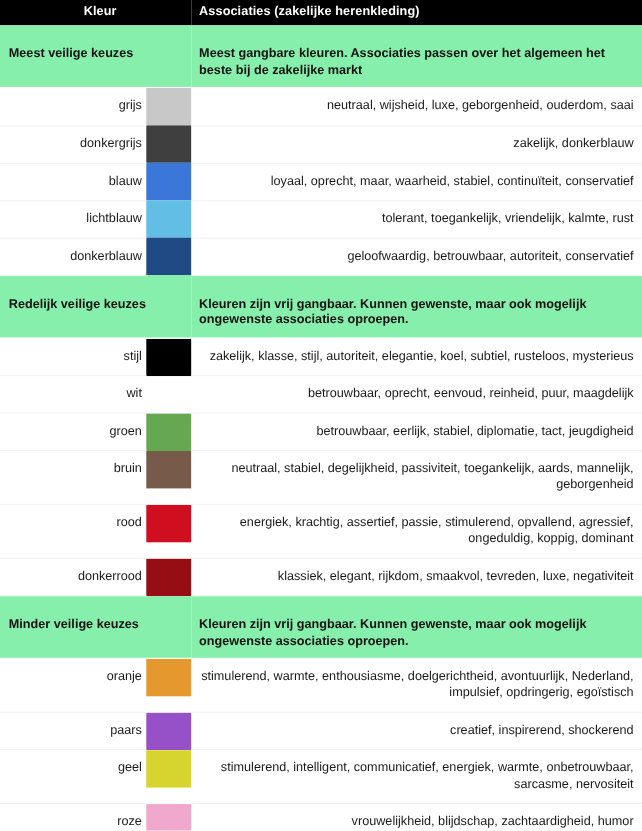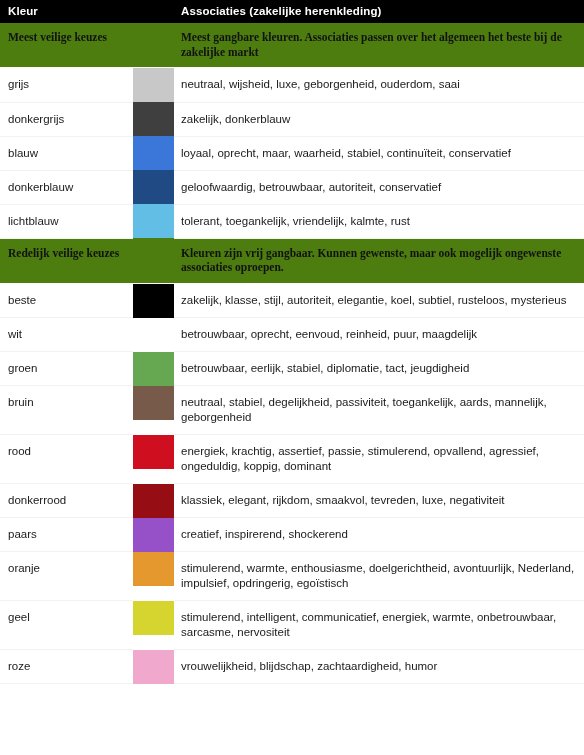--- a/index.html
+++ b/index.html
@@ -31,44 +31,44 @@
   
   tr.header-row td {
     background: #000000;
     color: #ffffff;
     font-weight: bold;
     font-size: 11.5px;
     padding: 5px 0 6px 0;
     vertical-align: middle;
     letter-spacing: 0.1px;
   }
-  tr.header-row td.h-name  { padding-left: 8px; }
+  tr.header-row td.h-name  { padding-left: 8px; text-align: center; }
   tr.header-row td.h-assoc { padding-left: 7px; }
 
   
   tr.section-row td {
-    background: #4d7c0f;
+    background: #86efac;
     font-weight: bold;
     font-size: 11.5px;
     line-height: 14.5px;
     color: #121212;
     vertical-align: top;
-    padding: 7px 0 8px 0;
+    padding: 19px 0 8px 0;
     border-bottom: 1px solid #ffffff;
-    font-family: Liberation Serif, serif;
   }
   tr.section-row td.s-name  { padding-left: 8px; padding-right: 4px; }
   tr.section-row td.s-assoc { padding-left: 7px; padding-right: 8px; }
 
   
   tr.data-row td {
     vertical-align: top;
     font-size: 11.5px;
     line-height: 15px;
     background: #ffffff;
+    text-align: right;
   }
   tr.data-row td.d-name {
     padding: 9px 4px 9px 8px;
     color: #1a1a1a;
     white-space: nowrap;
   }
   tr.data-row td.d-swatch {
     padding: 0;
     height: 100%;
   }
@@ -125,39 +125,39 @@
         <td class="d-assoc">zakelijk, donkerblauw</td>
       </tr>
       <tr class="data-row sep">
         <td class="d-name">blauw</td>
         <td class="d-swatch">
           <span class="swatch" style="background: rgb(59, 119, 216);"></span>
         </td>
         <td class="d-assoc">loyaal, oprecht, maar, waarheid, stabiel, continuïteit, conservatief</td>
       </tr>
       <tr class="data-row sep">
+        <td class="d-name">lichtblauw</td>
+        <td class="d-swatch">
+          <span class="swatch" style="background: rgb(98, 190, 228);"></span>
+        </td>
+        <td class="d-assoc">tolerant, toegankelijk, vriendelijk, kalmte, rust</td>
+      </tr>
+      <tr class="data-row sep">
         <td class="d-name">donkerblauw</td>
         <td class="d-swatch">
           <span class="swatch" style="background: rgb(31, 74, 132);"></span>
         </td>
         <td class="d-assoc">geloofwaardig, betrouwbaar, autoriteit, conservatief</td>
-      </tr>
-      <tr class="data-row sep">
-        <td class="d-name">lichtblauw</td>
-        <td class="d-swatch">
-          <span class="swatch" style="background: rgb(98, 190, 228);"></span>
-        </td>
-        <td class="d-assoc">tolerant, toegankelijk, vriendelijk, kalmte, rust</td>
       </tr>
       <tr class="section-row">
         <td class="s-name" colspan="2">Redelijk veilige keuzes</td>
         <td class="s-assoc">Kleuren zijn vrij gangbaar. Kunnen gewenste,  maar ook mogelijk ongewenste associaties oproepen.</td>
       </tr>
       <tr class="data-row sep">
-        <td class="d-name">beste</td>
+        <td class="d-name">stijl</td>
         <td class="d-swatch">
           <span class="swatch" style="background: rgb(0, 0, 0);"></span>
         </td>
         <td class="d-assoc">zakelijk, klasse, stijl, autoriteit, elegantie, koel, subtiel, rusteloos, mysterieus</td>
       </tr>
       <tr class="data-row sep">
         <td class="d-name">wit</td>
         <td class="d-swatch">
           <span class="swatch empty"></span>
         </td>
@@ -184,33 +184,37 @@
         </td>
         <td class="d-assoc">energiek, krachtig, assertief, passie, stimulerend, opvallend, agressief, ongeduldig, koppig, dominant</td>
       </tr>
       <tr class="data-row sep">
         <td class="d-name">donkerrood</td>
         <td class="d-swatch">
           <span class="swatch" style="background: rgb(150, 13, 20);"></span>
         </td>
         <td class="d-assoc">klassiek, elegant, rijkdom, smaakvol, tevreden, luxe, negativiteit</td>
       </tr>
+      <tr class="section-row">
+        <td class="s-name" colspan="2">Minder veilige keuzes</td>
+        <td class="s-assoc">Kleuren zijn vrij gangbaar. Kunnen gewenste,  maar ook mogelijk ongewenste associaties oproepen.</td>
+      </tr>
+      <tr class="data-row sep">
+        <td class="d-name">oranje</td>
+        <td class="d-swatch">
+          <span class="swatch" style="background: rgb(229, 152, 46);"></span>
+        </td>
+        <td class="d-assoc">stimulerend, warmte, enthousiasme, doelgerichtheid, avontuurlijk, Nederland, impulsief, opdringerig, egoïstisch</td>
+      </tr>
       <tr class="data-row sep">
         <td class="d-name">paars</td>
         <td class="d-swatch">
           <span class="swatch" style="background: rgb(150, 81, 200);"></span>
         </td>
         <td class="d-assoc">creatief, inspirerend, shockerend</td>
-      </tr>
-      <tr class="data-row sep">
-        <td class="d-name">oranje</td>
-        <td class="d-swatch">
-          <span class="swatch" style="background: rgb(229, 152, 46);"></span>
-        </td>
-        <td class="d-assoc">stimulerend, warmte, enthousiasme, doelgerichtheid, avontuurlijk, Nederland, impulsief, opdringerig, egoïstisch</td>
       </tr>
       <tr class="data-row sep">
         <td class="d-name">geel</td>
         <td class="d-swatch">
           <span class="swatch" style="background: rgb(214, 212, 46);"></span>
         </td>
         <td class="d-assoc">stimulerend, intelligent, communicatief, energiek, warmte, onbetrouwbaar, sarcasme, nervositeit</td>
       </tr>
       <tr class="data-row sep">
         <td class="d-name">roze</td>

